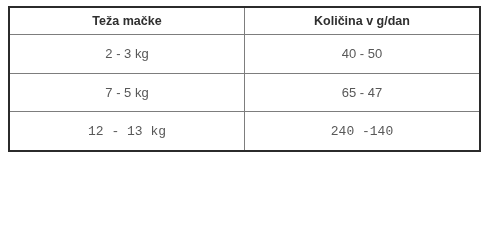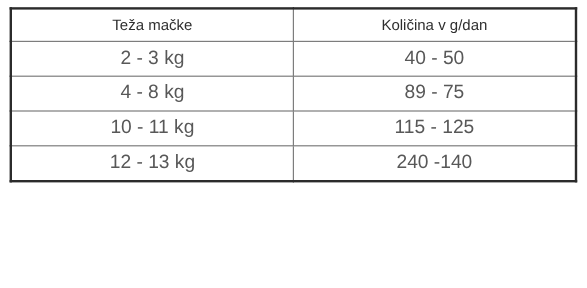--- a/index.html
+++ b/index.html
@@ -55,31 +55,32 @@
   }
   table.feeding-table tr > th:last-child,
   table.feeding-table tr > td:last-child {
     border-right: none;
   }
   table.feeding-table thead tr > th {
     border-top: none;
   }
   table.feeding-table tbody tr:last-child > td {
     border-bottom: none;
+    font-family: Liberation Mono, monospace;
   }
 
   table.feeding-table thead th {
     font-size: 12.5px;
-    font-weight: normal;
+    font-weight: bold;
     color: #2f2f2f;
     height: 26px;
   }
 
   table.feeding-table tbody td {
-    font-size: 16px;
+    font-size: 13px;
     font-weight: normal;
     color: #585858;
     height: 19px;
   }
 </style>
 </head>
 <body>
 
 <div id="feeding-table-wrap">
   <table class="feeding-table">
@@ -92,26 +93,22 @@
         <th>Teža mačke</th>
         <th>Količina v g/dan</th>
       </tr>
     </thead>
     <tbody>
       <tr>
         <td>2 - 3 kg</td>
         <td>40 - 50</td>
       </tr>
       <tr>
-        <td>4 - 8 kg</td>
-        <td>89 - 75</td>
-      </tr>
-      <tr>
-        <td>10 - 11 kg</td>
-        <td>115 - 125</td>
+        <td>7 - 5 kg</td>
+        <td>65 - 47</td>
       </tr>
       <tr>
         <td>12 - 13 kg</td>
         <td>240 -140</td>
       </tr>
     </tbody>
   </table>
 </div>
 
 </body></html>

